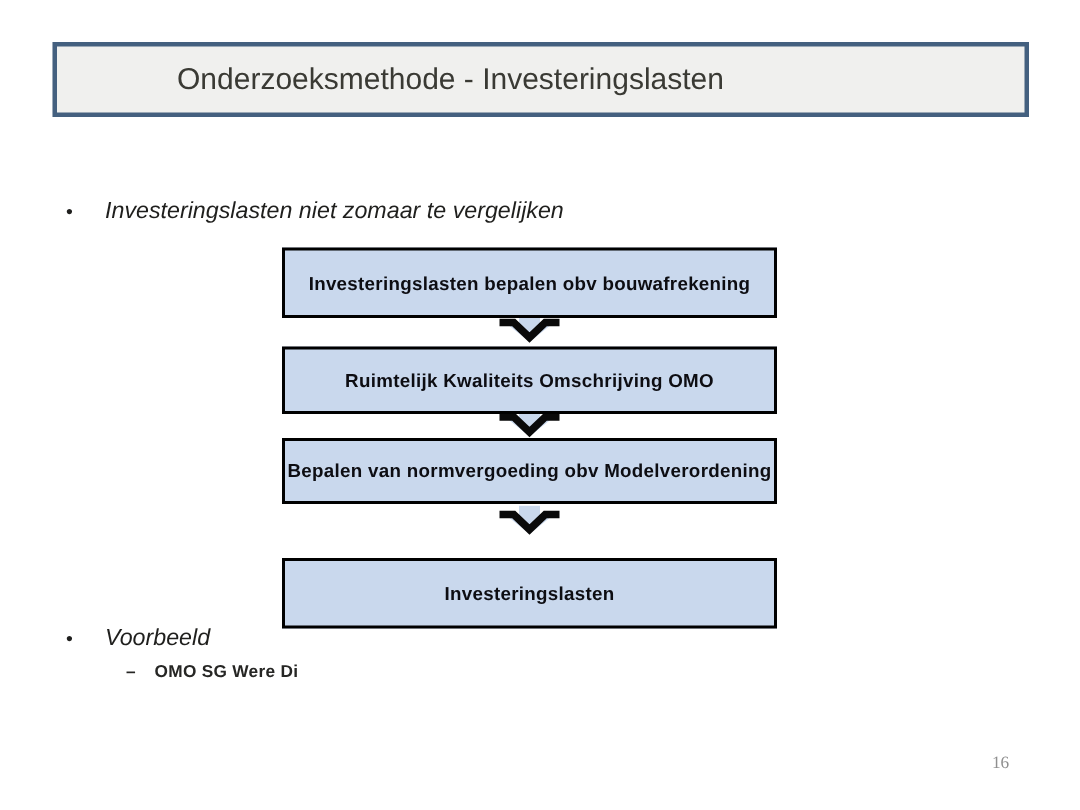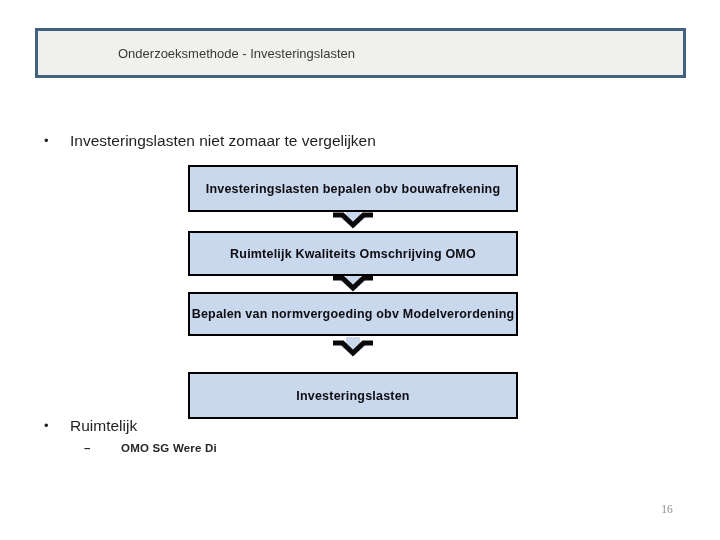--- a/index.html
+++ b/index.html
@@ -16,36 +16,36 @@
     left:35px;top:28px;
     width:651px;height:50px;
     box-sizing:border-box;
     background:#f0f0ee;
     border:3px solid #44607f;
     display:flex;
     align-items:center;
   }
   .title-text{
     padding-left:80px;
-    font-size:13px;
+    font-size:20px;
     color:#3a3a34;
     white-space:nowrap;
   }
   .bullet-row{
     position:absolute;
     display:flex;
     align-items:flex-start;
     color:#1f1f1d;
   }
   .bullet-l1{left:44px;font-size:15.5px;}
   .bullet-dot{width:26px;font-size:13px;line-height:20px;}
-  .bullet-text{line-height:20px;}
+  .bullet-text{line-height:20px;font-style:italic;}
   .sub-bullet{left:84px;font-size:11.5px;font-weight:bold;color:#262624;}
   .sub-dash{width:19px;line-height:15px;}
-  .sub-text{line-height:15px;letter-spacing:0.2px;margin-left:18px;}
+  .sub-text{line-height:15px;letter-spacing:0.2px;}
   .flow-box{
     position:absolute;
     left:188px;width:330px;
     box-sizing:border-box;
     background:#c9d8ed;
     border:2.5px solid #000000;
     display:flex;align-items:center;justify-content:center;
     z-index:1;
   }
   .flow-box span{
@@ -106,21 +106,21 @@
   </div>
   <div class="flow-box" style="top:292px;height:44px;">
     <span>Bepalen van normvergoeding obv Modelverordening</span>
   </div>
   <div class="flow-box" style="top:372px;height:47px;">
     <span>Investeringslasten</span>
   </div>
 
   <div class="bullet-row bullet-l1" style="top:416px;">
     <span class="bullet-dot">•</span>
-    <span class="bullet-text">Ruimtelijk</span>
+    <span class="bullet-text">Voorbeeld</span>
   </div>
 
   <div class="bullet-row sub-bullet" style="top:441px;">
     <span class="sub-dash">–</span>
     <span class="sub-text">OMO SG Were Di</span>
   </div>
 
   <div class="page-number">16</div>
 
 </div>

